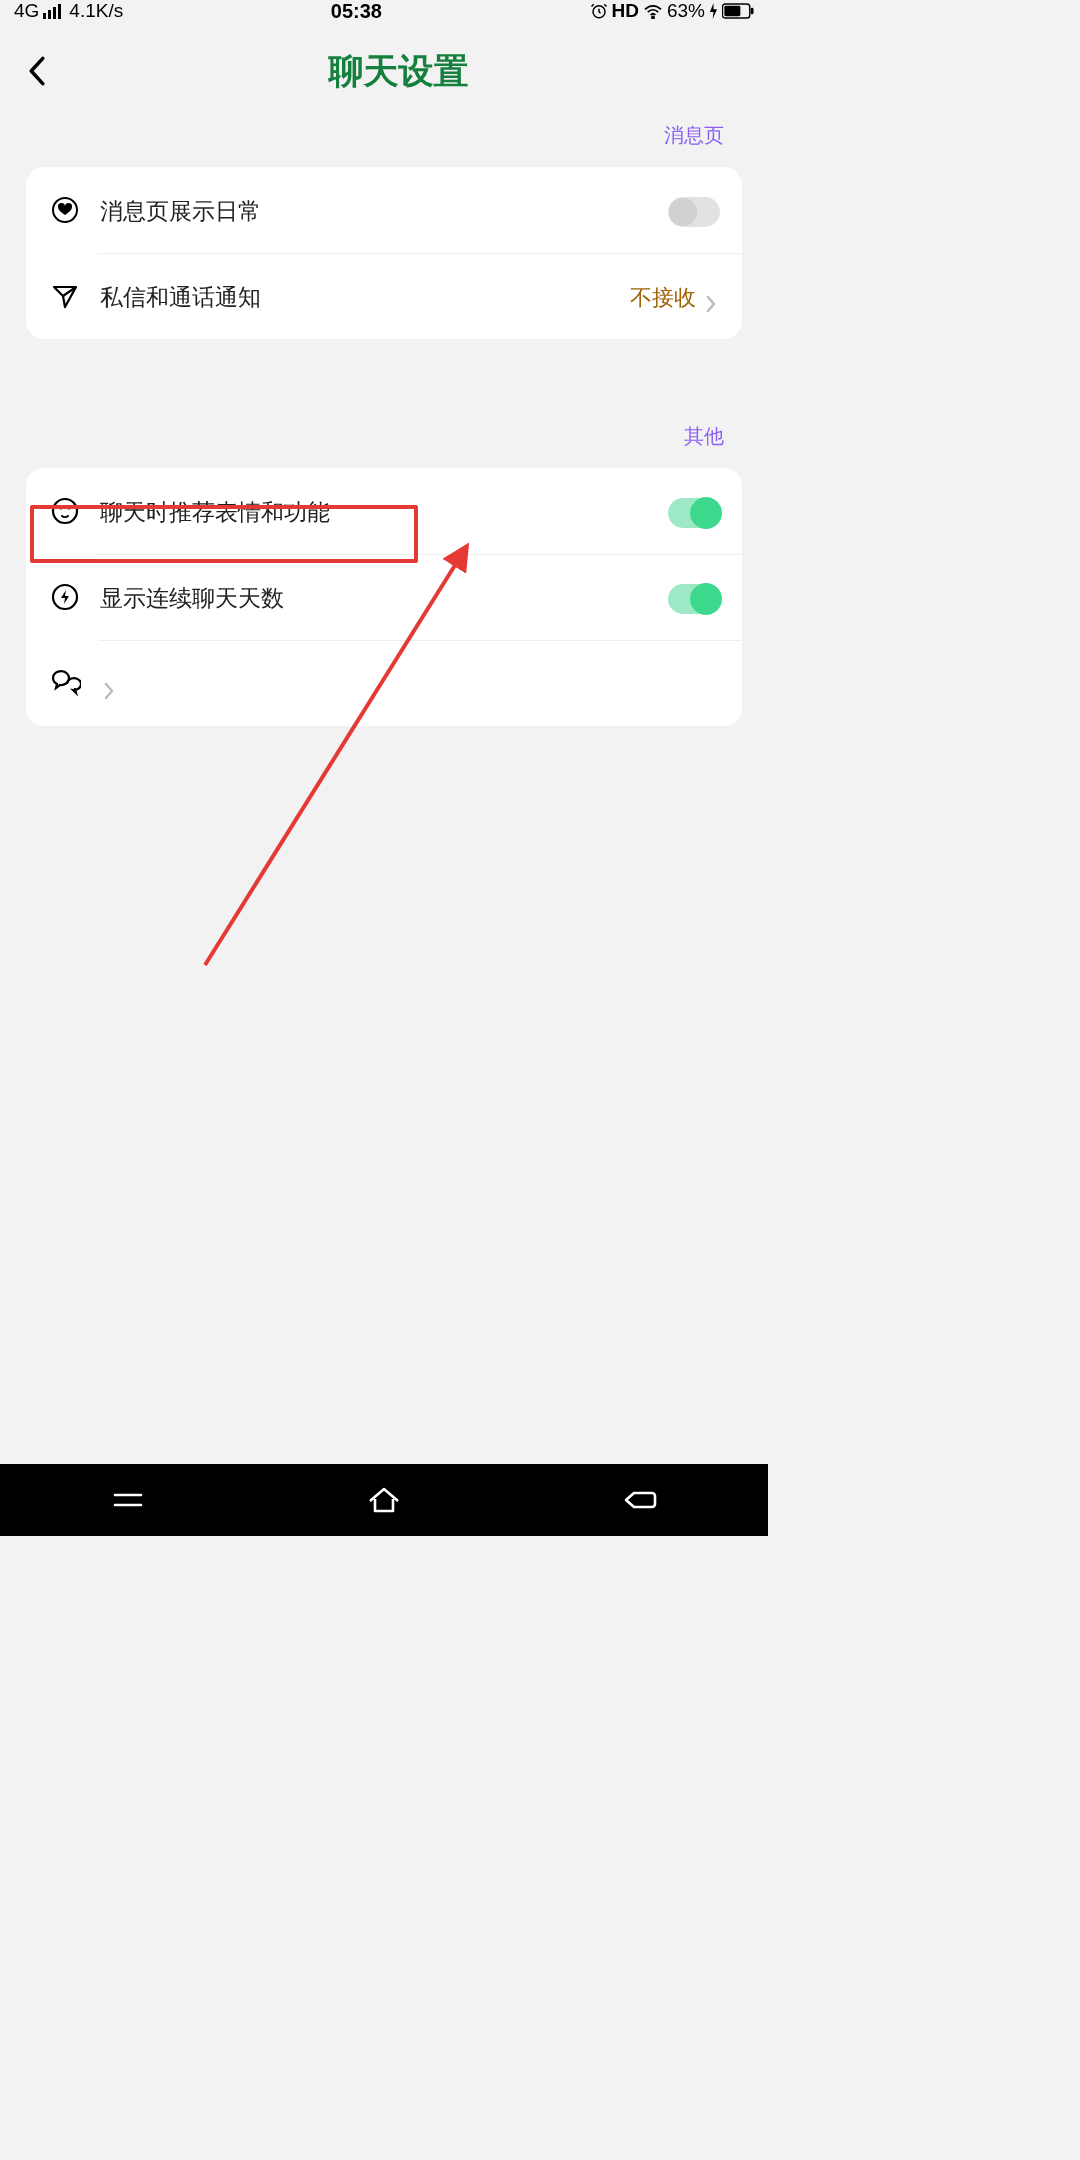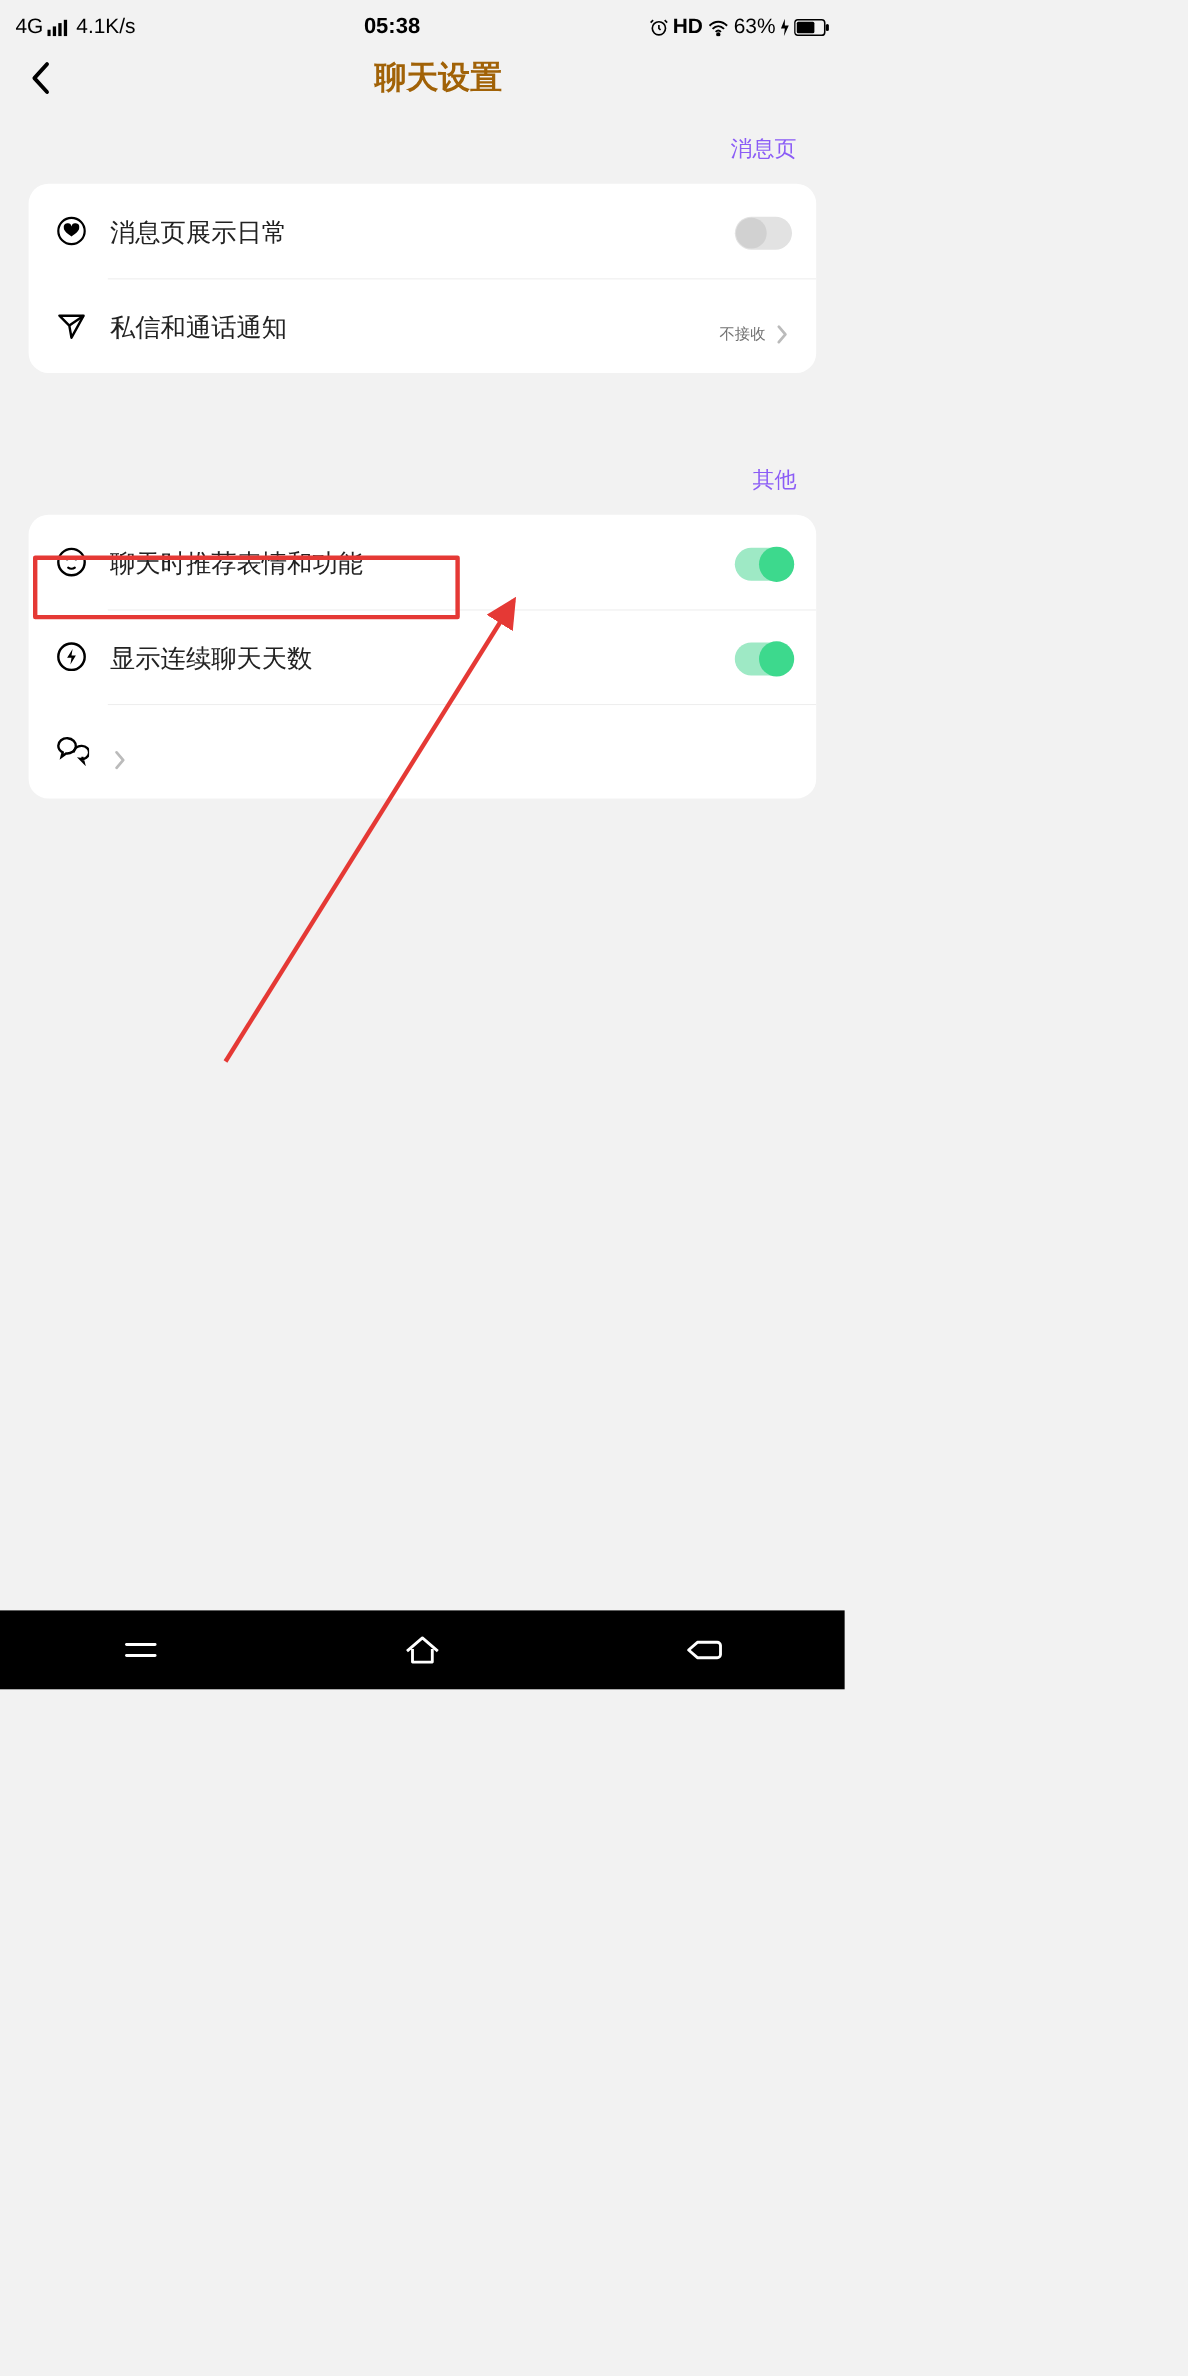--- a/index.html
+++ b/index.html
@@ -8,21 +8,21 @@
     font-family: -apple-system, "Helvetica Neue", Arial, "PingFang SC", "Microsoft YaHei", sans-serif;
     background: #f2f2f2;
     position: relative;
     overflow: hidden;
   }
 
   
   .status-bar {
     height: 36px;
     display: flex;
-    align-items: flex-end;
+    align-items: flex-start;
     justify-content: space-between;
     padding: 0 14px;
     font-size: 19px;
     font-weight: 500;
     color: #000;
   }
   .status-left, .status-right { display: flex; align-items: center; gap: 4px; }
   .status-center { font-weight: 600; font-size: 20px; }
   .status-right svg { display: block; }
 
@@ -36,23 +36,23 @@
   }
   .back-btn {
     position: absolute;
     left: 22px;
     top: 50%;
     transform: translateY(-50%);
     width: 30px; height: 30px;
     display: flex; align-items: center; justify-content: center;
   }
   .header-title {
-    font-size: 29px;
+    font-size: 35px;
     font-weight: 600;
-    color: #a16207;
+    color: #15803d;
     margin-left: 29px;
   }
 
   
   .section-header {
     padding: 16px 44px 18px;
     font-size: 20px;
     color: #8b5cf6;
     text-align: right;
   }
@@ -82,22 +82,22 @@
     margin-right: 18px;
     display: flex; align-items: center; justify-content: center;
     flex-shrink: 0;
   }
   .row-label {
     flex: 1;
     font-size: 23px;
     color: #222;
   }
   .row-value {
-    font-size: 14px;
-    color: #737373;
+    font-size: 22px;
+    color: #a16207;
     margin-right: 6px;
   }
   .chevron {
     width: 18px; height: 18px;
     display: flex; align-items: center; justify-content: center;
   }
 
   
   .toggle {
     width: 52px; height: 30px;

